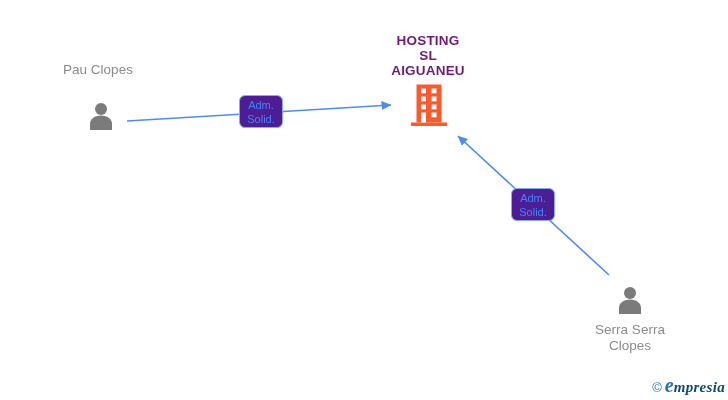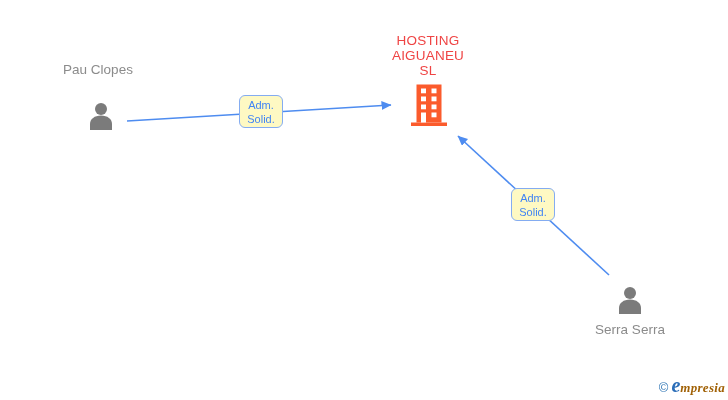--- a/index.html
+++ b/index.html
@@ -12,49 +12,49 @@
   .stage { position: absolute; left: 0; top: 0; width: 728px; height: 400px; }
 
   
   .edges-svg { position: absolute; left: 0; top: 0; z-index: 1; }
   .edge-line { stroke: #4e8cf0; stroke-width: 1.6; fill: none; }
   .arrowhead { fill: #4e8cf0; }
 
   
   .node { position: absolute; z-index: 2; text-align: center; }
   .node-name { font-size: 13.5px; line-height: 16px; color: #8b8b8b; }
-  .company-name { font-size: 13.5px; font-weight: normal; line-height: 15px; color: #ef4444; letter-spacing: 0.2px; }
+  .company-name { font-size: 13.5px; font-weight: bold; line-height: 15px; color: #701a75; letter-spacing: 0.2px; }
   .icon-abs { position: absolute; z-index: 2; }
   .person-fill { fill: #7b7b7b; }
   .building-fill { fill: #fb5b2c; }
   .window-fill { fill: #ffffff; }
 
   
   .edge-label {
     position: absolute; z-index: 3;
     box-sizing: border-box;
-    background: #fef9c3;
+    background: #4c1d95;
     border: 1px solid #84acf1;
     border-radius: 6px;
     width: 44px; height: 33px;
     display: flex; flex-direction: column; justify-content: center;
     text-align: center;
     font-size: 11px; line-height: 14px; color: #4285f4;
   }
 
   
   .logo {
     position: absolute; right: 3px; bottom: 3px; z-index: 4;
     display: flex; align-items: baseline; gap: 3px;
     cursor: pointer;
   }
   .logo-copy { color: #2e75b5; font-size: 13px; }
   .logo-brand { font-family: "Liberation Serif", serif; font-style: italic; }
   .logo-e { color: #2a6db8; font-size: 20px; font-weight: bold; }
-  .logo-rest { color: #a16207; font-size: 13px; font-weight: bold; letter-spacing: 0.3px; }
+  .logo-rest { color: #0c4a6e; font-size: 15px; font-weight: bold; letter-spacing: 0.3px; }
 </style>
 </head>
 <body>
 
 <div class="stage">
 
   <svg class="edges-svg" width="728" height="400" viewBox="0 0 728 400">
     <defs>
       <marker id="ah" markerUnits="userSpaceOnUse" markerWidth="12" markerHeight="10" refX="9.5" refY="4.5" orient="auto">
         <path class="arrowhead" d="M0,0 L10,4.5 L0,9 Z"></path>
@@ -76,42 +76,43 @@
   <div class="node node-name" style="left:38px; top:62px; width:120px;">
     <div>Pau Clopes</div>
   </div>
   <svg class="icon-abs" style="left:85px; top:101px;" width="32" height="31" viewBox="0 0 32 31">
     <circle class="person-fill" cx="16" cy="8" r="6"></circle>
     <path class="person-fill" d="M16 14.5 C9.6 14.5 5 18 5 23 L5 29 L27 29 L27 23 C27 18 22.4 14.5 16 14.5 Z"></path>
   </svg>
 
   <div class="node company-name" style="left:363px; top:33px; width:130px;">
     <div>HOSTING</div>
+    <div>SL</div>
     <div>AIGUANEU</div>
-    <div>SL</div>
   </div>
   <svg class="icon-abs" style="left:410px; top:84px;" width="38" height="42" viewBox="0 0 38 42">
     <rect class="building-fill" x="1" y="38.5" width="36" height="3.5"></rect>
     <rect class="building-fill" x="6.5" y="0.5" width="25" height="38"></rect>
     <rect class="window-fill" x="11" y="4.5" width="5" height="4.8"></rect>
     <rect class="window-fill" x="21.5" y="4.5" width="5" height="4.8"></rect>
     <rect class="window-fill" x="11" y="12.5" width="5" height="4.8"></rect>
     <rect class="window-fill" x="21.5" y="12.5" width="5" height="4.8"></rect>
     <rect class="window-fill" x="11" y="20.5" width="5" height="4.8"></rect>
     <rect class="window-fill" x="21.5" y="20.5" width="5" height="4.8"></rect>
     <rect class="window-fill" x="11" y="28.5" width="5" height="10"></rect>
     <rect class="window-fill" x="21.5" y="28.5" width="5" height="4.8"></rect>
   </svg>
 
   <svg class="icon-abs" style="left:614px; top:285px;" width="32" height="31" viewBox="0 0 32 31">
     <circle class="person-fill" cx="16" cy="8" r="6"></circle>
     <path class="person-fill" d="M16 14.5 C9.6 14.5 5 18 5 23 L5 29 L27 29 L27 23 C27 18 22.4 14.5 16 14.5 Z"></path>
   </svg>
   <div class="node node-name" style="left:570px; top:322px; width:120px;">
     <div>Serra Serra</div>
+    <div>Clopes</div>
   </div>
 
   <div class="logo">
     <span class="logo-copy">©</span>
     <span class="logo-brand"><span class="logo-e">e</span><span class="logo-rest">mpresia</span></span>
   </div>
 
 </div>
 
 </body></html>

